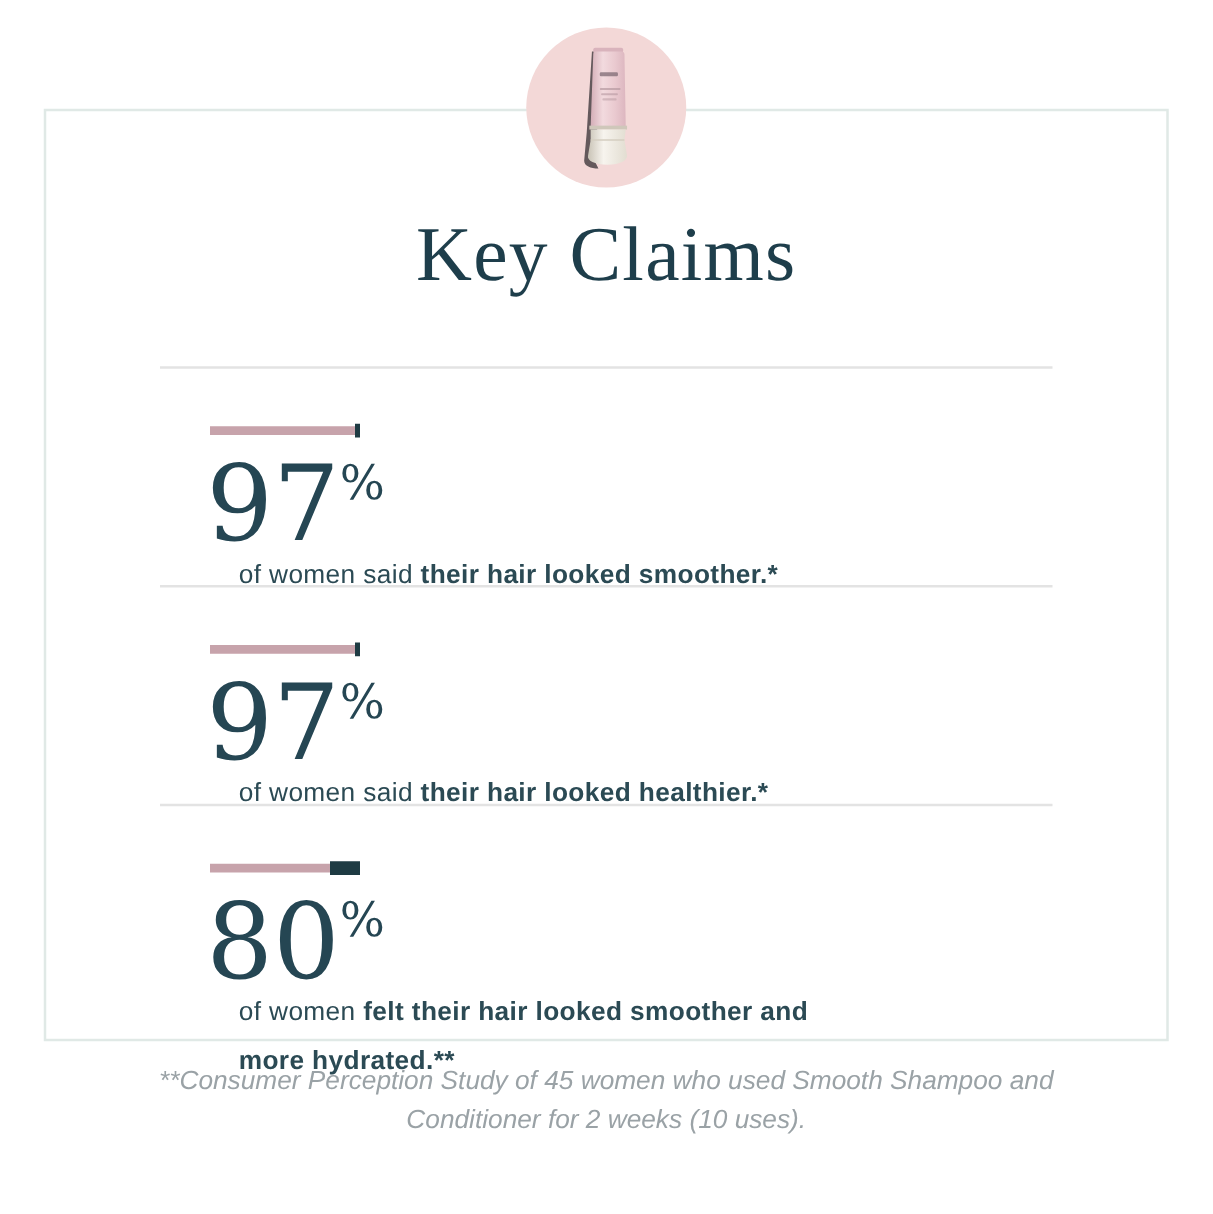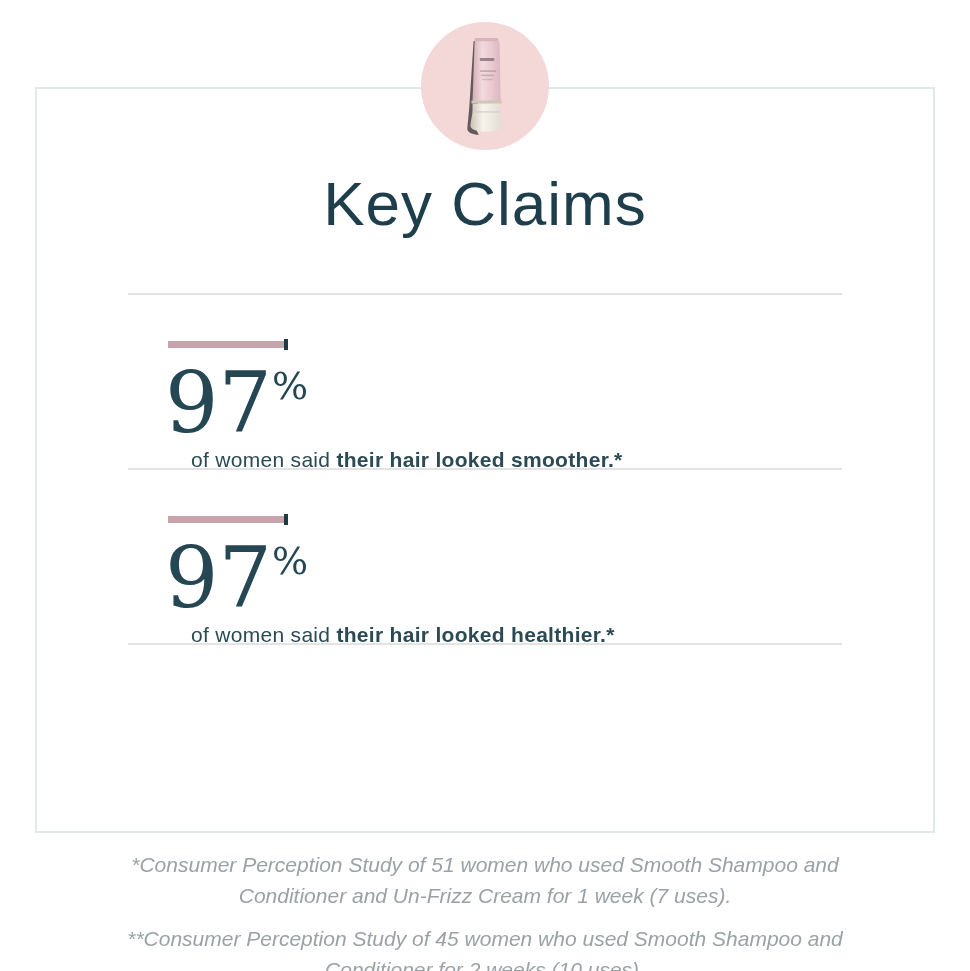--- a/index.html
+++ b/index.html
@@ -29,21 +29,21 @@
   .card {
     position: absolute;
     left: 35px; top: 87px;
     width: 900px; height: 746px;
     border: 2px solid #e0e9e6;
     background: #ffffff;
   }
   .title {
     margin-top: 78px;
     text-align: center;
-    font-family: Liberation Sans, sans-serif;
+    font-family: Liberation Serif, serif;
     font-weight: 500;
     font-size: 62px;
     line-height: 74px;
     letter-spacing: 1px;
     color: #1e3e4b;
   }
   .divider {
     width: 714px;
     height: 2px;
     margin: 0 auto;
@@ -166,20 +166,29 @@
         <div class="stat-bar">
           <span class="bar-fill" style="width: 97%;"></span>
             <span class="bar-rest" style="width: 3%;"></span>
         </div>
         <div class="stat-number"><span>97</span><span class="pct">%</span></div>
       </div>
       <div class="stat-text"><span>of women said </span><b>their hair looked healthier.*</b></div>
     </div>
 
     <div class="divider"></div>
+    <div class="stat-row">
+      <div class="stat-left">
+        <div class="stat-bar">
+          <span class="bar-fill" style="width: 80%;"></span>
+            <span class="bar-rest" style="width: 20%;"></span>
+        </div>
+        <div class="stat-number"><span>80</span><span class="pct">%</span></div>
+      </div>
+      <div class="stat-text"><span>of women </span><b>felt their hair looked smoother and more hydrated.**</b></div>
+    </div>
   </div>
 
   <div class="footnotes">
-    <p>*Consumer Perception Study of 51 women who used Smooth Shampoo and Conditioner and Un-Frizz Cream for 1 week (7 uses).</p>
     <p>**Consumer Perception Study of 45 women who used Smooth Shampoo and Conditioner for 2 weeks (10 uses).</p>
   </div>
 
 </div>
 
 </body></html>

